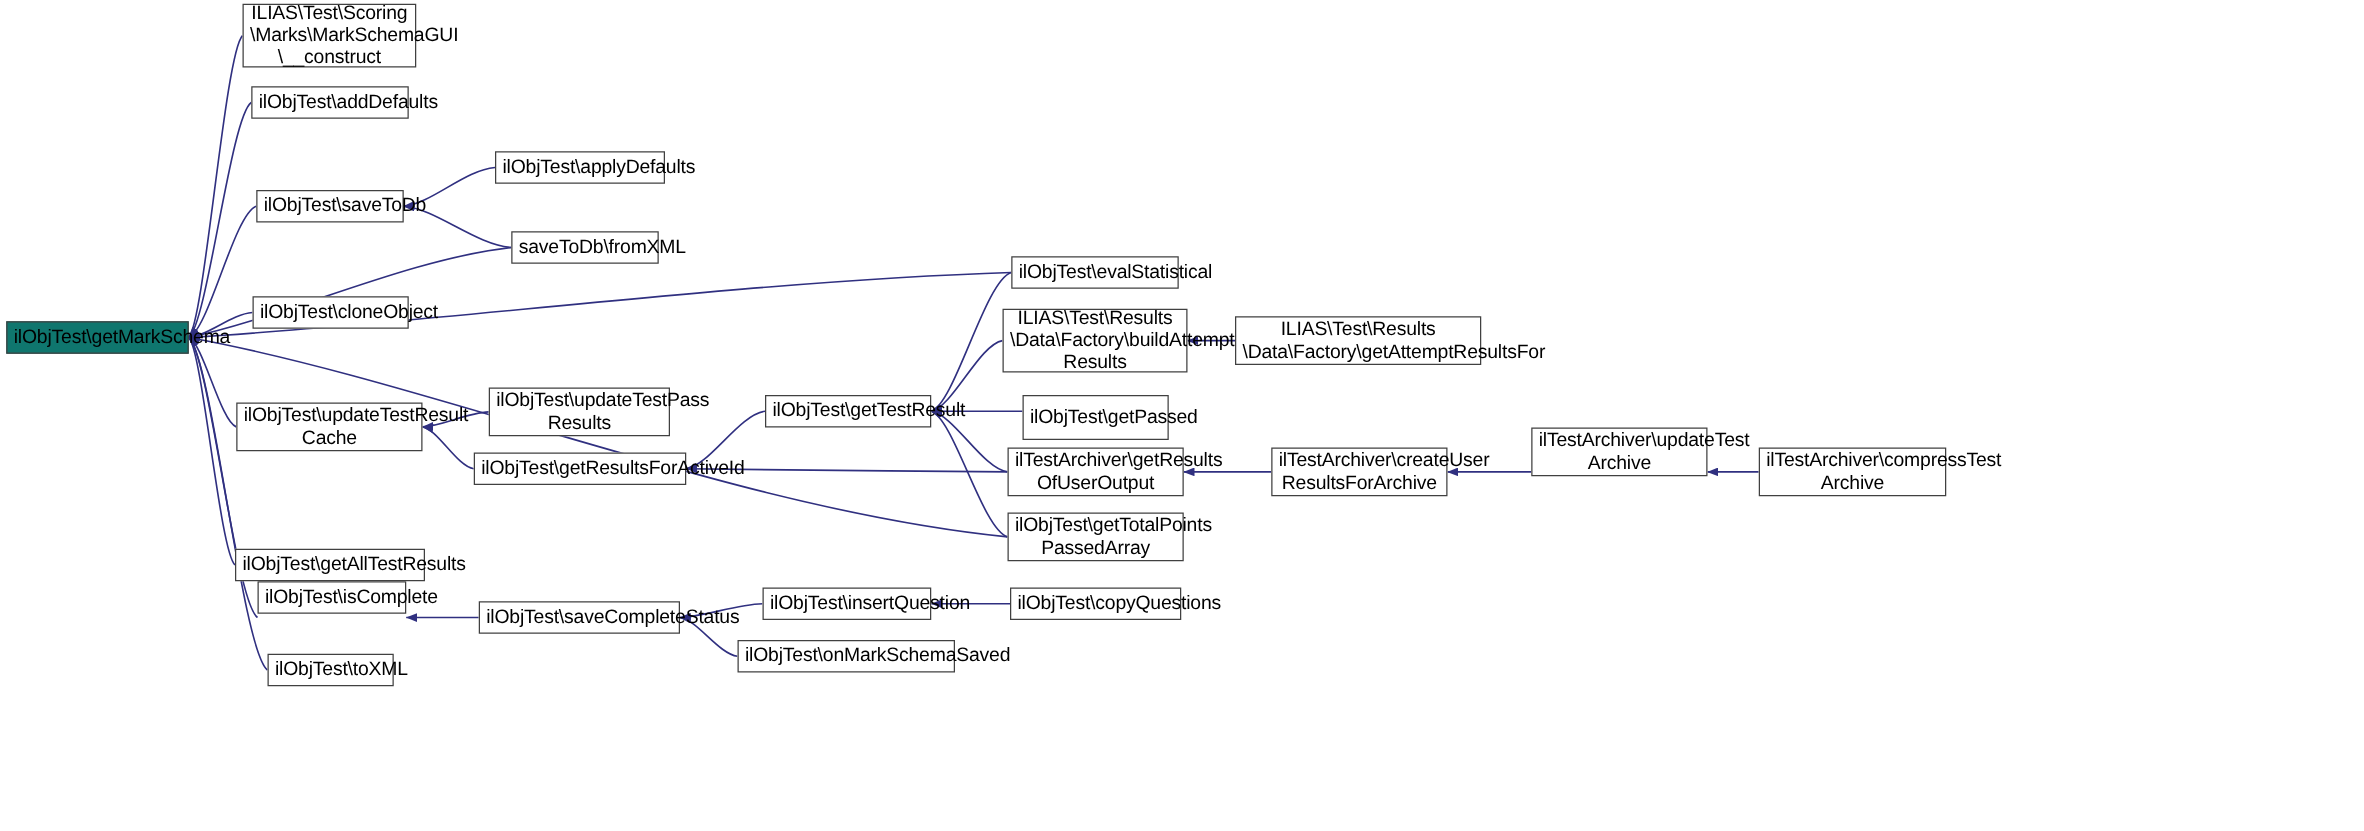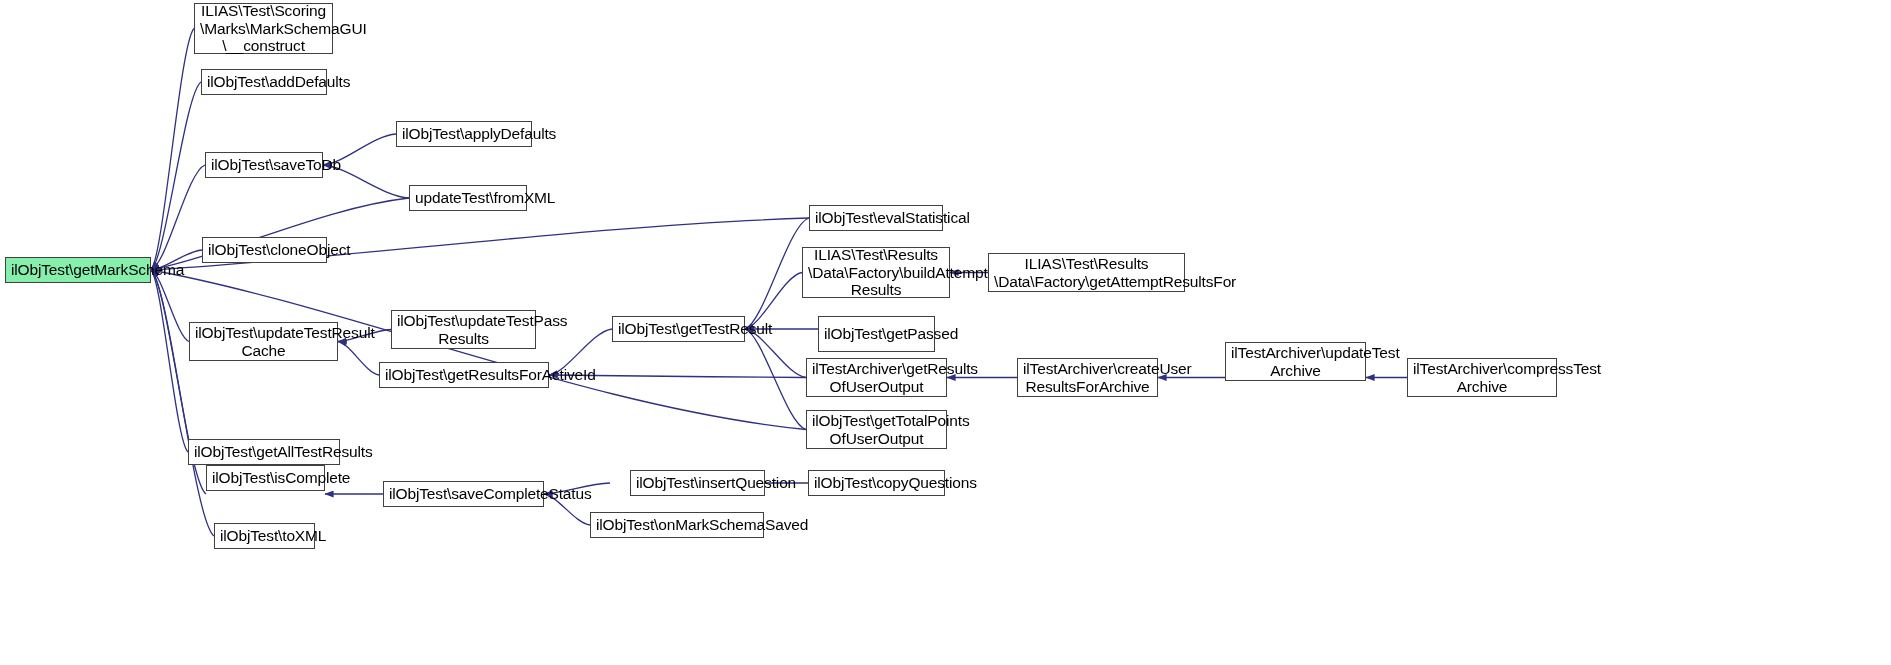--- a/index.html
+++ b/index.html
@@ -36,21 +36,21 @@
     letter-spacing: -0.15px;
     text-align: center;
     display: flex;
     align-items: center;
     justify-content: center;
     padding: 1px 5px;
     white-space: pre-line;
     z-index: 5;
   }
   .node.highlight {
-    background: #86efac;
+    background: #0f766e;
   }
   .node-label {
     display: block;
     width: 100%;
   }
 </style>
 </head>
 <body>
 
 <div id="graph-root">
@@ -94,21 +94,21 @@
       </g>
   </svg>
   <div id="node-layer">
       <div class="node highlight" style="left: 5px; top: 257px; width: 146px; height: 26px;"><span class="node-label">ilObjTest\getMarkSchema</span></div>
       <div class="node" style="left: 194px; top: 3px; width: 139px; height: 51px;"><span class="node-label">ILIAS\Test\Scoring
 \Marks\MarkSchemaGUI
 \__construct</span></div>
       <div class="node" style="left: 201px; top: 69px; width: 126px; height: 26px;"><span class="node-label">ilObjTest\addDefaults</span></div>
       <div class="node" style="left: 396px; top: 121px; width: 136px; height: 26px;"><span class="node-label">ilObjTest\applyDefaults</span></div>
       <div class="node" style="left: 205px; top: 152px; width: 118px; height: 26px;"><span class="node-label">ilObjTest\saveToDb</span></div>
-      <div class="node" style="left: 409px; top: 185px; width: 118px; height: 26px;"><span class="node-label">updateTest\fromXML</span></div>
+      <div class="node" style="left: 409px; top: 185px; width: 118px; height: 26px;"><span class="node-label">saveToDb\fromXML</span></div>
       <div class="node" style="left: 202px; top: 237px; width: 125px; height: 26px;"><span class="node-label">ilObjTest\cloneObject</span></div>
       <div class="node" style="left: 809px; top: 205px; width: 134px; height: 26px;"><span class="node-label">ilObjTest\evalStatistical</span></div>
       <div class="node" style="left: 802px; top: 247px; width: 148px; height: 51px;"><span class="node-label">ILIAS\Test\Results
 \Data\Factory\buildAttempt
 Results</span></div>
       <div class="node" style="left: 988px; top: 253px; width: 197px; height: 39px;"><span class="node-label">ILIAS\Test\Results
 \Data\Factory\getAttemptResultsFor</span></div>
       <div class="node" style="left: 189px; top: 322px; width: 149px; height: 39px;"><span class="node-label">ilObjTest\updateTestResult
 Cache</span></div>
       <div class="node" style="left: 391px; top: 310px; width: 145px; height: 39px;"><span class="node-label">ilObjTest\updateTestPass
@@ -118,22 +118,22 @@
       <div class="node" style="left: 379px; top: 362px; width: 170px; height: 26px;"><span class="node-label">ilObjTest\getResultsForActiveId</span></div>
       <div class="node" style="left: 806px; top: 358px; width: 141px; height: 39px;"><span class="node-label">ilTestArchiver\getResults
 OfUserOutput</span></div>
       <div class="node" style="left: 1017px; top: 358px; width: 141px; height: 39px;"><span class="node-label">ilTestArchiver\createUser
 ResultsForArchive</span></div>
       <div class="node" style="left: 1225px; top: 342px; width: 141px; height: 39px;"><span class="node-label">ilTestArchiver\updateTest
 Archive</span></div>
       <div class="node" style="left: 1407px; top: 358px; width: 150px; height: 39px;"><span class="node-label">ilTestArchiver\compressTest
 Archive</span></div>
       <div class="node" style="left: 806px; top: 410px; width: 141px; height: 39px;"><span class="node-label">ilObjTest\getTotalPoints
-OfUserOutput</span></div>
+PassedArray</span></div>
       <div class="node" style="left: 188px; top: 439px; width: 152px; height: 26px;"><span class="node-label">ilObjTest\getAllTestResults</span></div>
       <div class="node" style="left: 206px; top: 465px; width: 119px; height: 26px;"><span class="node-label">ilObjTest\isComplete</span></div>
       <div class="node" style="left: 383px; top: 481px; width: 161px; height: 26px;"><span class="node-label">ilObjTest\saveCompleteStatus</span></div>
-      <div class="node" style="left: 630px; top: 470px; width: 135px; height: 26px;"><span class="node-label">ilObjTest\insertQuestion</span></div>
+      <div class="node" style="left: 610px; top: 470px; width: 135px; height: 26px;"><span class="node-label">ilObjTest\insertQuestion</span></div>
       <div class="node" style="left: 808px; top: 470px; width: 137px; height: 26px;"><span class="node-label">ilObjTest\copyQuestions</span></div>
       <div class="node" style="left: 590px; top: 512px; width: 174px; height: 26px;"><span class="node-label">ilObjTest\onMarkSchemaSaved</span></div>
       <div class="node" style="left: 214px; top: 523px; width: 101px; height: 26px;"><span class="node-label">ilObjTest\toXML</span></div>
     </div>
 </div>
 
 </body></html>

